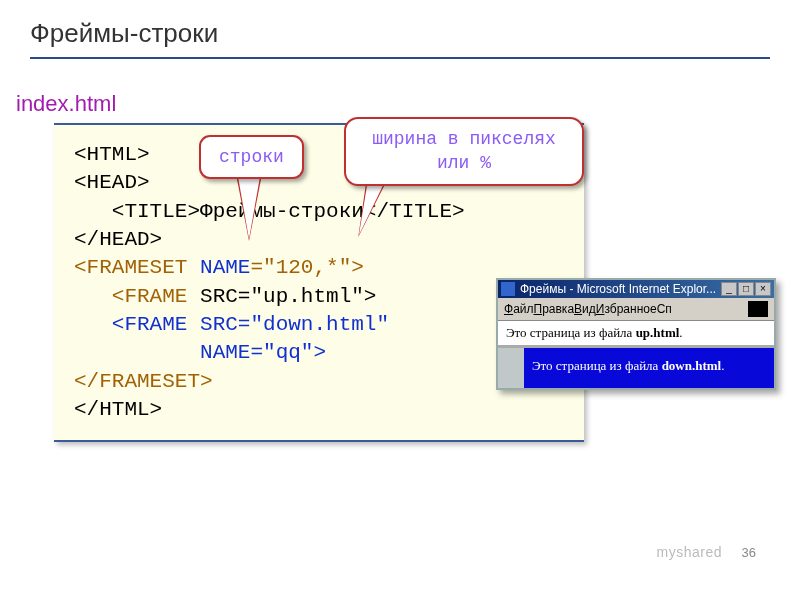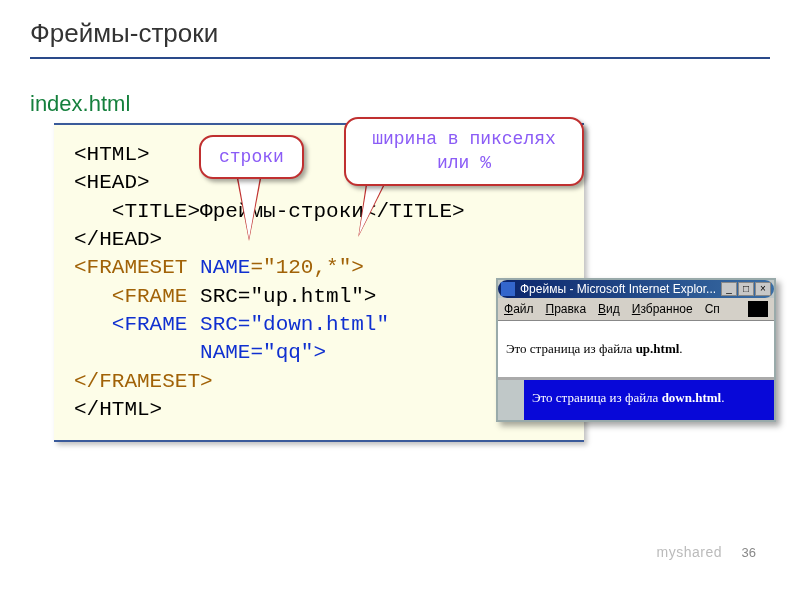--- a/index.html
+++ b/index.html
@@ -1,21 +1,21 @@
 <!DOCTYPE html>
 <html><head>
   <meta charset="utf-8">
   <style>
     * { margin: 0; padding: 0; box-sizing: border-box; }
     body { width: 800px; height: 600px; background: #fff; font-family: Arial, sans-serif; position: relative; overflow: hidden; }
     
     .page-title { font-size: 26px; color: #333; padding: 18px 0 8px 30px; font-weight: normal; }
     .title-underline { border-bottom: 2px solid #2a4a8a; margin: 0 30px 6px 30px; }
     
-    .filename { font-size: 22px; color: #15803d; padding: 0 0 6px 30px; margin-top: 32px; }
+    .filename { font-size: 22px; color: #a21caf; padding: 0 0 6px 16px; margin-top: 32px; }
     
     .code-block { 
       background: #fdfde8; 
       border-top: 2px solid #3a5a9a; 
       border-bottom: 2px solid #3a5a9a; 
       margin: 0 30px; 
       padding: 16px 12px 16px 20px; 
       font-family: "Courier New", monospace; 
       font-size: 21px; 
       line-height: 1.35; 
@@ -32,21 +32,21 @@
       background: #fff;
       border: 2px solid #c03030;
       border-radius: 14px;
       padding: 8px 18px;
       font-size: 18px;
       color: #8b5cf6;
       text-align: center;
       box-shadow: 3px 3px 4px rgba(0,0,0,0.35);
       z-index: 10;
     }
-    .callout1 { top: 10px; left: 145px; }
+    .callout1 { top: 10px; left: 145px; border-radius: 11px; }
     .callout2 { top: -8px; left: 290px; }
     
     .tail { position: absolute; width: 0; height: 0; }
     .tail1 { 
       top: 46px; left: 183px; 
       border-left: 12px solid transparent; 
       border-right: 12px solid transparent; 
       border-top: 68px solid #fff; 
       filter: drop-shadow(0 0 0 #c03030);
       z-index: 9;
@@ -85,33 +85,32 @@
       font-family: Tahoma, Arial, sans-serif;
     }
     .titlebar { 
       background: linear-gradient(to right, #0a246a, #3a6ea5); 
       color: #fff; 
       display: flex; 
       align-items: center; 
       padding: 2px 3px; 
       font-size: 12px; 
       gap: 5px;
-      border-radius: 9px;
     }
     .titlebar-icon { width: 14px; height: 14px; background: #36c; display: inline-block; }
     .titlebar-text { flex: 1; white-space: nowrap; overflow: hidden; }
     .winbtns { display: flex; gap: 1px; }
     .winbtn { width: 16px; height: 14px; background: #c8c8c8; border: 1px solid #888; font-size: 10px; text-align: center; line-height: 11px; color: #000; }
     
-    .menubar { background: #d4d0c8; padding: 3px 6px; font-size: 12px; color: #000; display: flex; gap: 12px; align-items: center; border-bottom: 1px solid #888; }
+    .menubar { background: #d4d0c8; padding: 3px 6px; font-size: 12px; color: #000; display: flex; align-items: center; border-bottom: 1px solid #888; }
     .menubar .spacer { flex: 1; }
     .menubar .logo { width: 20px; height: 16px; background: #000; display: inline-block; }
     .underline-first::first-letter { text-decoration: underline; }
     
-    .frame-up { background: #fff; padding: 20px 8px; font-size: 13px; font-family: "Times New Roman", serif; border-bottom: 3px solid #aaa; }
+    .frame-up { background: #fff; padding: 4px 8px; font-size: 13px; font-family: "Times New Roman", serif; border-bottom: 3px solid #aaa; }
     .frame-down { background: #0808d8; color: #fff; padding: 10px 8px 14px 8px; font-size: 13px; font-family: "Times New Roman", serif; margin-left: 26px; }
     
     .pagenum { position: absolute; bottom: 40px; right: 44px; color: #888; font-size: 13px; }
     .watermark { position: absolute; bottom: 40px; right: 78px; color: #bbb; font-size: 14px; letter-spacing: 0.5px; margin-left: 18px; }
     
     .code-container { position: relative; padding-left: 24px; }
   </style>
 </head>
 <body>
 

